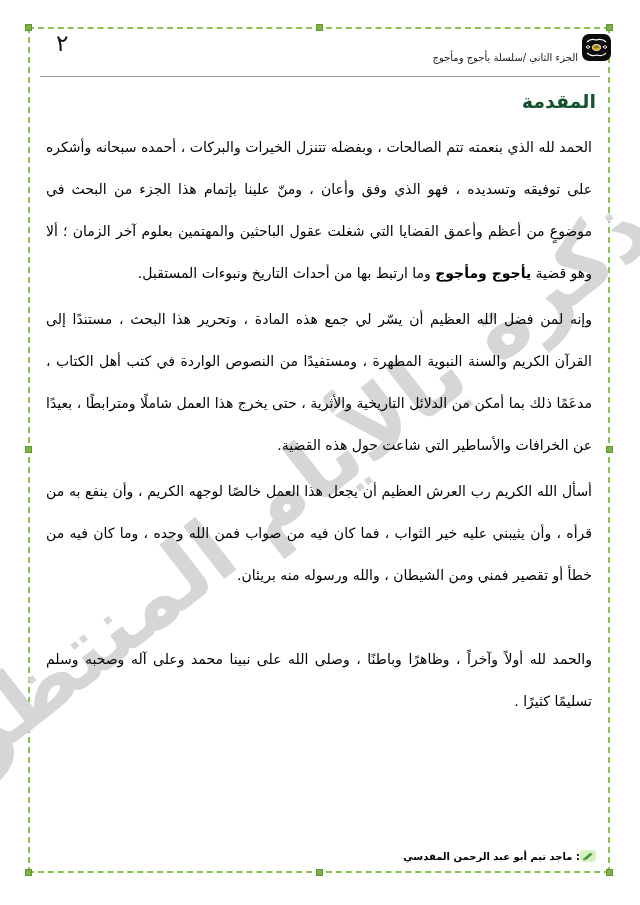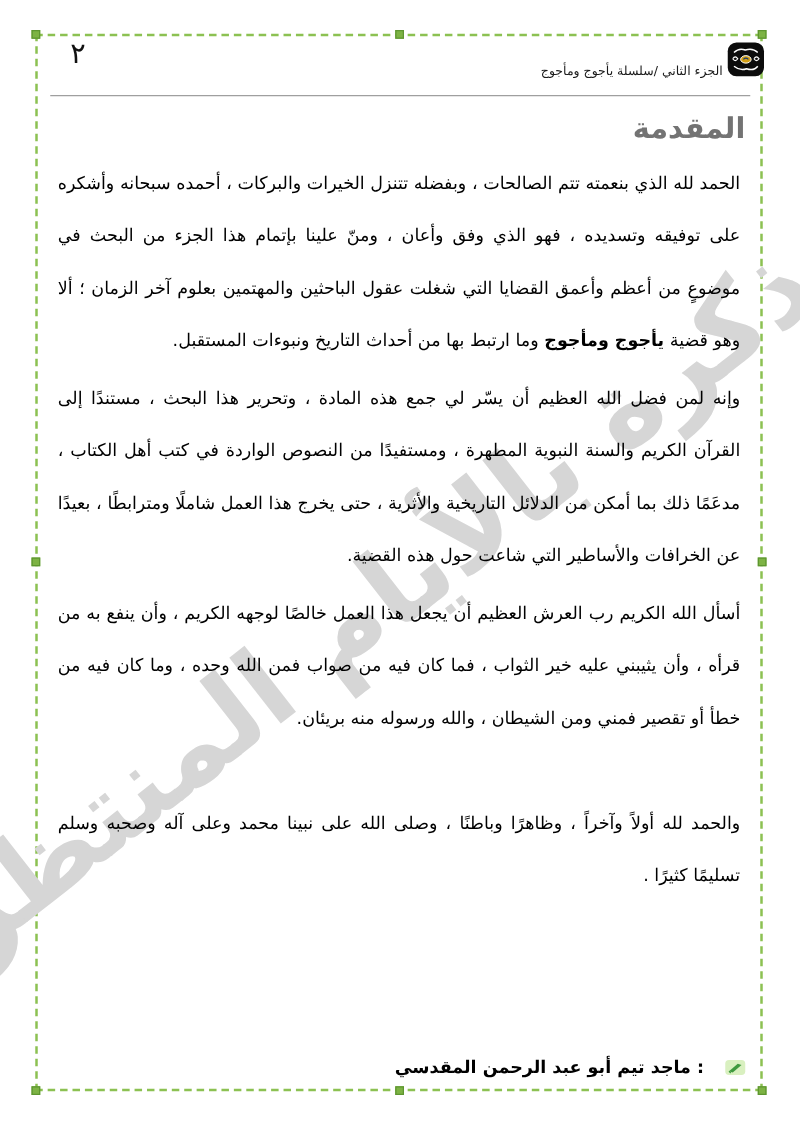--- a/index.html
+++ b/index.html
@@ -44,21 +44,21 @@
     font-size:10px;color:#1a1a1a;
     white-space:nowrap;
   }
   .rule{
     position:absolute;left:40px;right:40px;top:76px;
     border-top:1.5px solid #9f9f9f;
   }
   
   .title{
     position:absolute;right:44px;top:90px;
-    font-size:23px;font-weight:bold;color:#737373;
+    font-size:19px;font-weight:bold;color:#14532d;
     z-index:2;
   }
   .body{
     position:absolute;right:44px;left:42px;top:122px;
     font-size:14px;line-height:42px;
     color:#000;
     text-align:justify;
     z-index:2;
   }
   .body p{margin:4px;padding:0;}
@@ -74,22 +74,22 @@
     color:#d6d6d6;
     white-space:nowrap;
     transform:rotate(-38deg);
     z-index:1;
     pointer-events:none;
     font-weight:bold;
   }
   
   .footer{
     position:absolute;right:44px;bottom:43px;
-    display:flex;align-items:center;gap:17px;
-    font-size:14px;font-weight:bold;color:#000;
+    display:flex;align-items:center;gap:0;
+    font-size:10px;font-weight:bold;color:#000;
     z-index:2;
   }
   .pen-chip{
     display:inline-flex;align-items:center;justify-content:center;
     width:16px;height:12px;
     background:#d9f0c0;
     border-radius:3px;
   }
 </style>
 </head>

